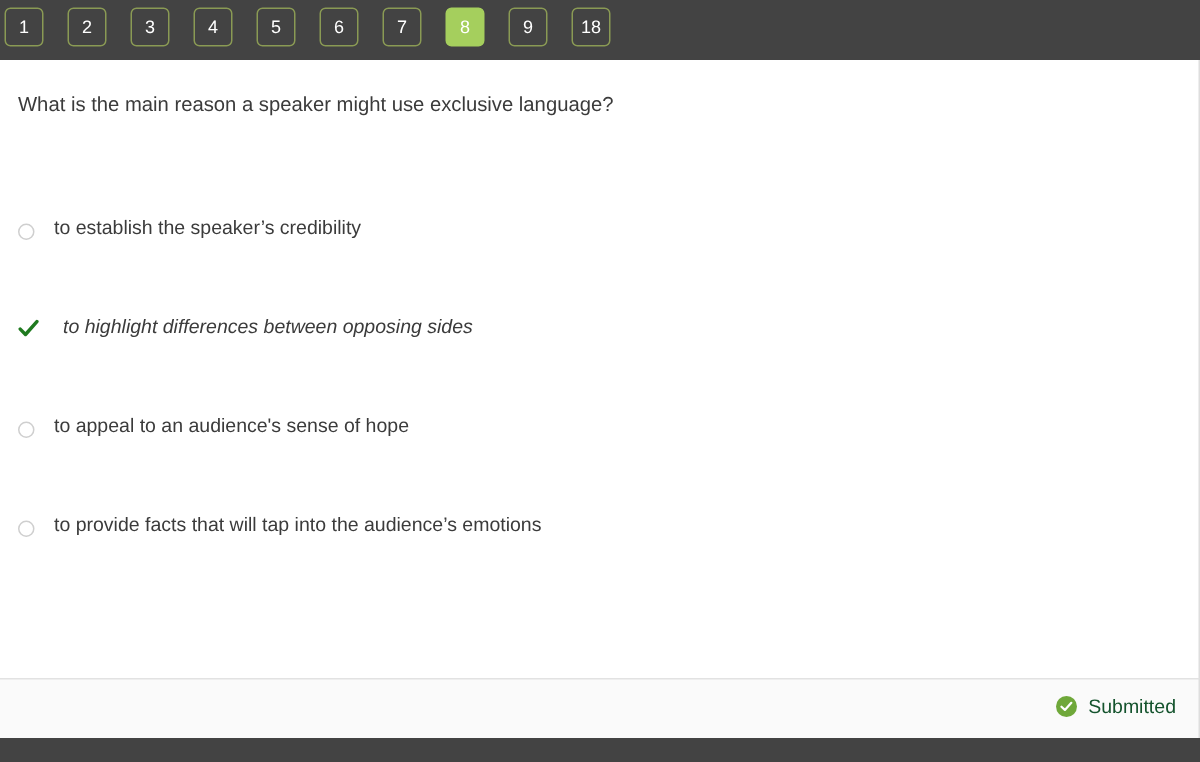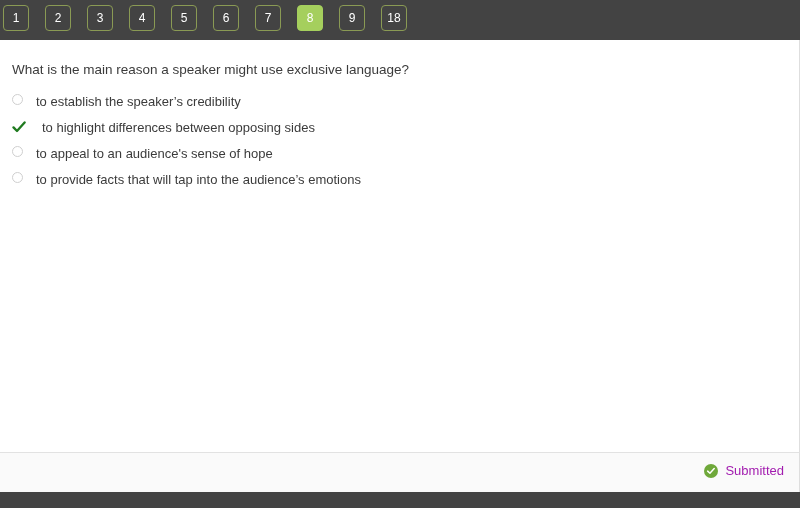--- a/index.html
+++ b/index.html
@@ -82,22 +82,23 @@
   }
 
   .options {
     position: absolute;
     left: 12px;
     top: 54px;
     width: 740px;
   }
   .option {
     display: flex;
-    align-items: flex-start;
+    align-items: flex-end;
     height: 26px;
+    margin-top: 40px;
   }
   .opt-marker {
     width: 24px;
     flex: 0 0 24px;
     display: flex;
     align-items: center;
     justify-content: flex-start;
   }
   .radio {
     display: block;
@@ -115,20 +116,21 @@
     color: #1f7a1f;
   }
   .opt-label {
     font-size: 13px;
     color: #3b3b3b;
     line-height: 16px;
     white-space: nowrap;
   }
   .option.selected .opt-label {
     padding-left: 6px;
+    font-style: italic;
   }
 
   
   .footer {
     position: absolute;
     left: 0;
     top: 452px;
     width: 800px;
     height: 40px;
     background: #fafafa;
@@ -149,21 +151,21 @@
     height: 14px;
     border-radius: 50%;
     background: #6fa83a;
     display: flex;
     align-items: center;
     justify-content: center;
   }
   .status-icon svg { display: block; }
   .status-label {
     font-size: 13px;
-    color: #a21caf;
+    color: #14532d;
     line-height: 14px;
   }
 
   
   .bottombar {
     position: absolute;
     left: 0;
     top: 492px;
     width: 800px;
     height: 16px;

